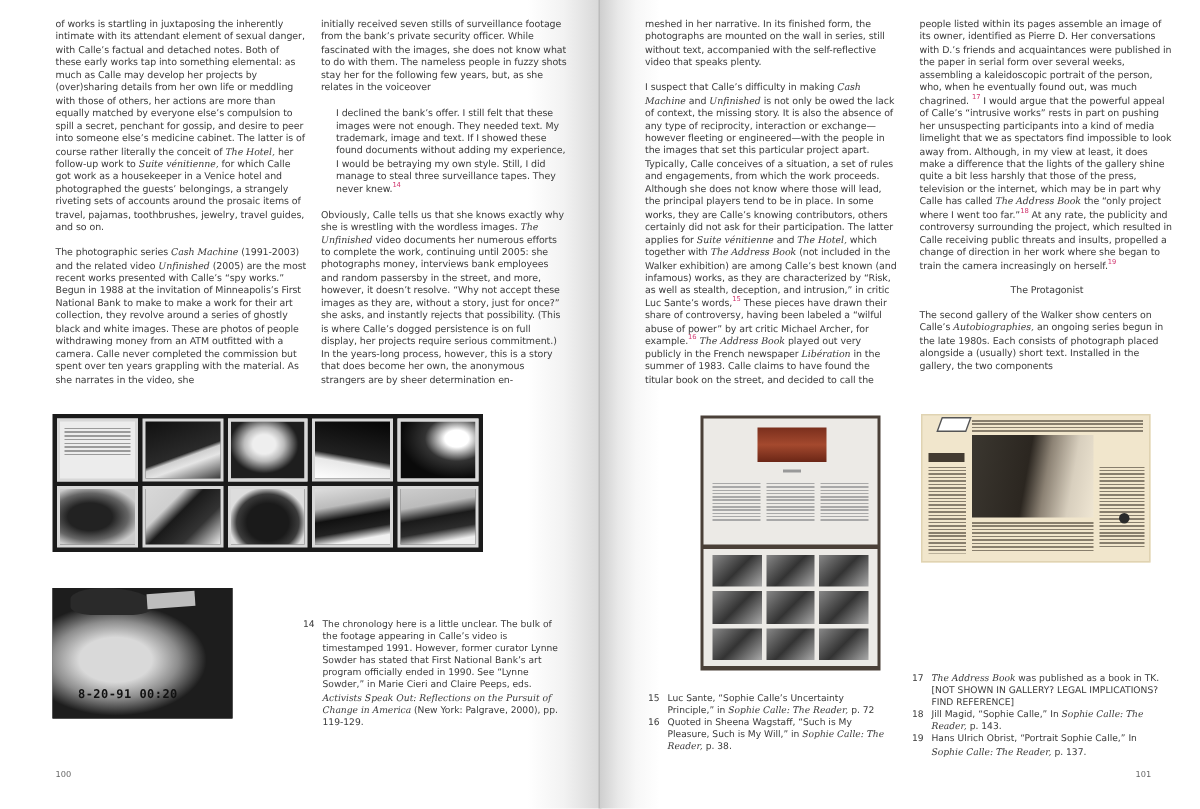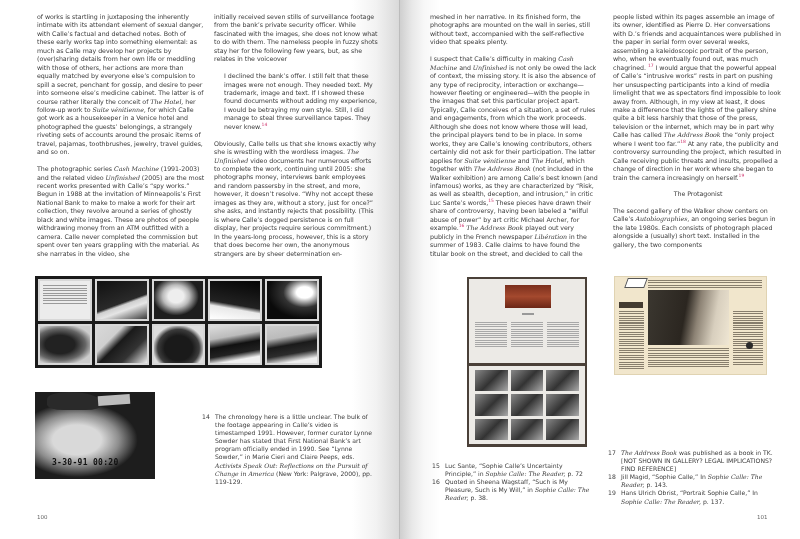--- a/index.html
+++ b/index.html
@@ -114,21 +114,21 @@
       <div class="thumb s5"></div>
       <div class="thumb s6"></div>
       <div class="thumb s7"></div>
       <div class="thumb s8"></div>
       <div class="thumb s9"></div>
     </div>
 
     <div class="figure-video">
       <div class="hair"></div>
       <div class="sign"></div>
-      <div class="timestamp">3-30-91 00:20</div>
+      <div class="timestamp">8-20-91 00:20</div>
     </div>
 
     <div class="footnotes" style="left:202px; top:413px; width:170px;">
       <div class="fn-item">
         <span class="fn-num">14</span>
         <span class="fn-text"><span>The chronology here is a little unclear. The bulk of the footage appearing in Calle’s video is timestamped 1991. However, former curator Lynne Sowder has stated that First National Bank’s art program officially ended in 1990. See “Lynne Sowder,” in Marie Cieri and Claire Peeps, eds. </span><em>Activists Speak Out: Reflections on the Pursuit of Change in America</em><span> (New York: Palgrave, 2000), pp. 119-129.</span></span>
       </div>
     </div>
 
     <div class="folio" style="left:37px; top:514px;">100</div>

